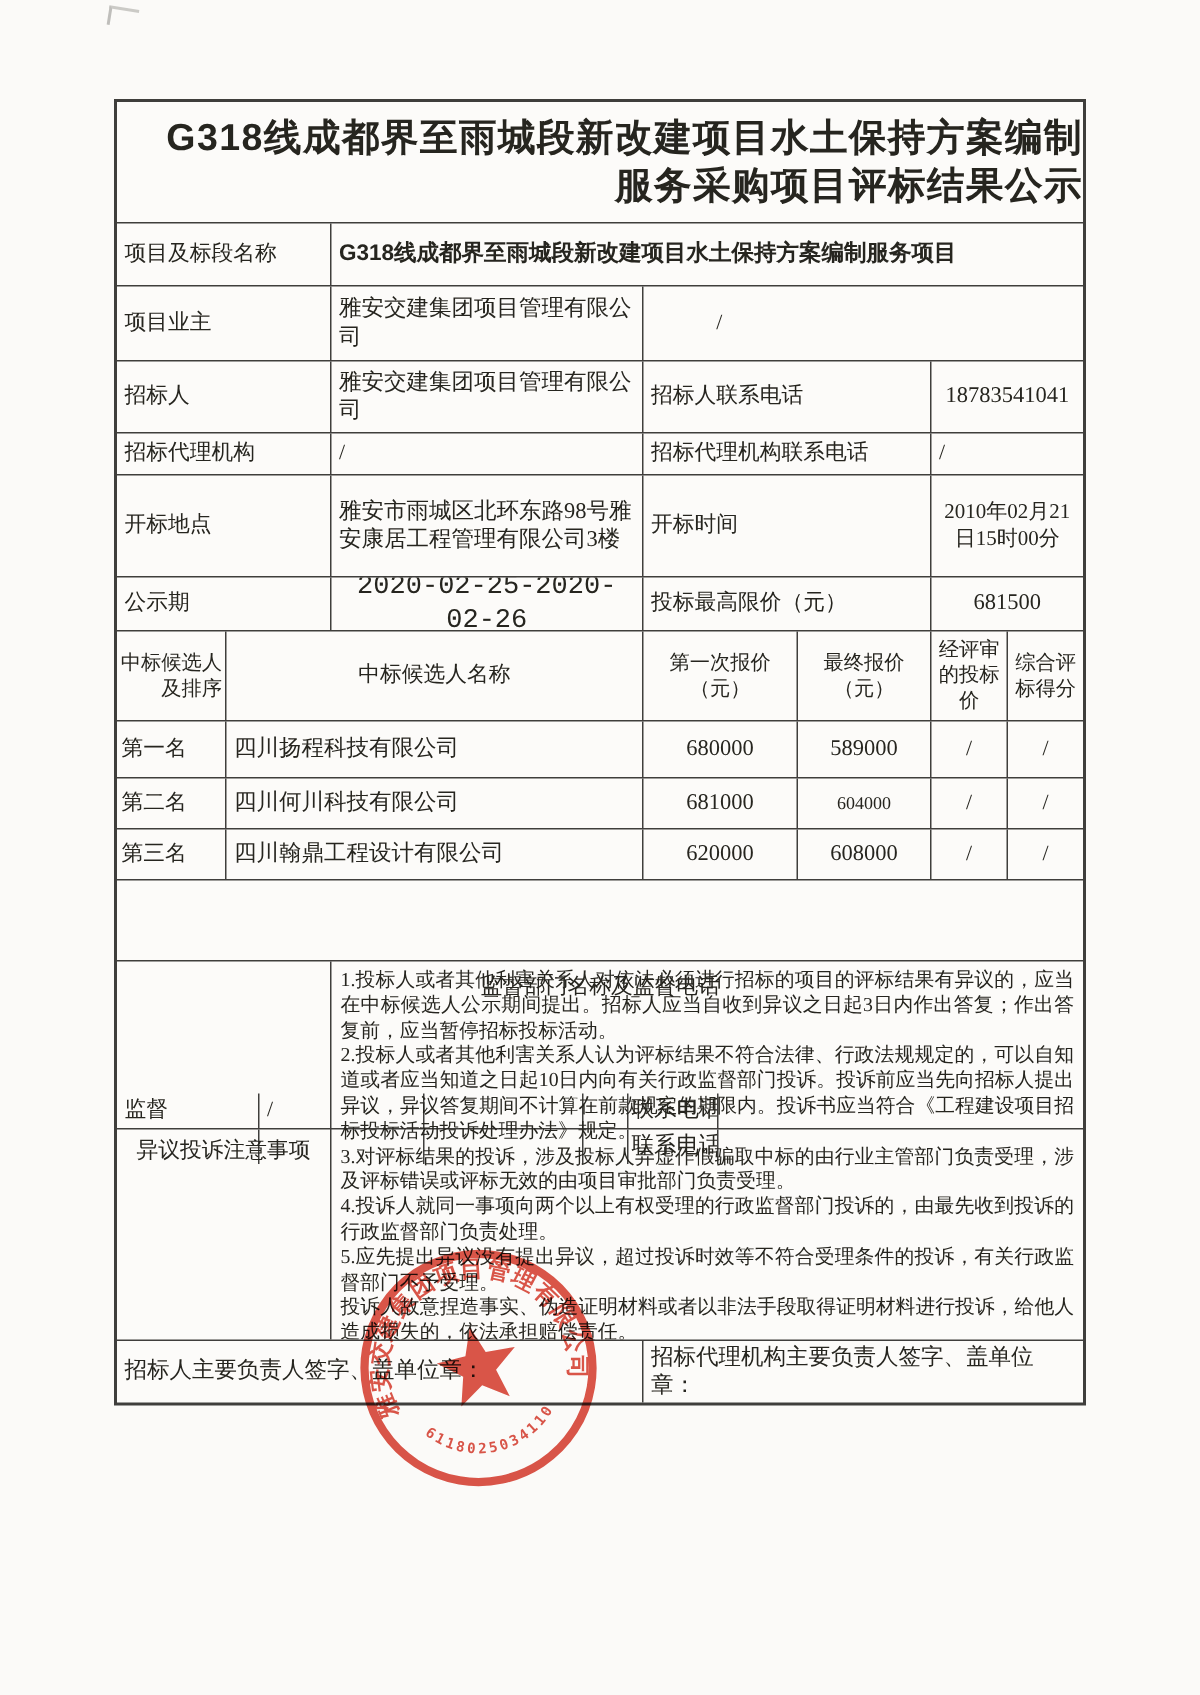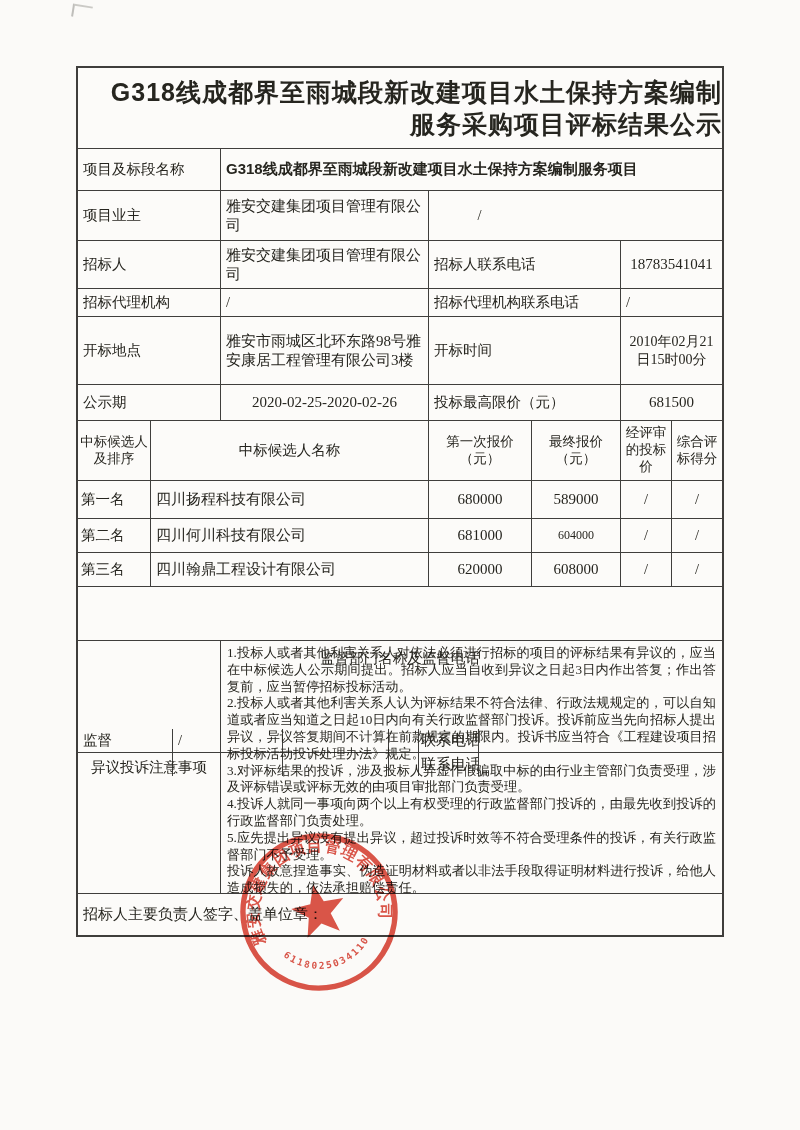--- a/index.html
+++ b/index.html
@@ -30,21 +30,21 @@
     background:#fcfbf9;
   }
   .row{display:flex;align-items:stretch;box-sizing:border-box;}
   .row + .row{border-top:1.5px solid var(--bd);}
   .c{
     box-sizing:border-box;display:flex;align-items:center;
     border-left:1.5px solid var(--bd);
     font-size:14.5px;line-height:1.25;
     padding:2px 5px;overflow:hidden;
   }
-  .c:first-child{border-left:none;}
+  .c:first-child{border-left:none;text-align:right;}
   .ctr{justify-content:center;text-align:center;}
   .hei{font-family:"Liberation Sans","DejaVu Sans",sans-serif;font-weight:bold;}
   .title-block{
     height:80px;flex-direction:column;justify-content:center;align-items:flex-end;
     display:flex;text-align:center;
   }
   .title-line{font-size:25px;font-weight:bold;line-height:32px;letter-spacing:1px;
     font-family:"Liberation Sans","DejaVu Sans",sans-serif;}
   .h42{height:42px;}.h50{height:50px;}.h48{height:48px;}.h28{height:28px;}
   .h68{height:68px;}.h36{height:36px;}.h60{height:60px;}.h38{height:38px;}
@@ -111,21 +111,21 @@
 
     <div class="row h68">
       <div class="c w142">开标地点</div>
       <div class="c w208" style="font-size:15px;">雅安市雨城区北环东路98号雅安康居工程管理有限公司3楼</div>
       <div class="c w192">开标时间</div>
       <div class="c w102 ctr" style="font-size:14px;padding:2px 4px;">2010年02月21日15时00分</div>
     </div>
 
     <div class="row h36">
       <div class="c w142">公示期</div>
-      <div class="c w208 ctr" style="font-size:15px;">2020-02-25-2020-02-26</div>
+      <div class="c w208 ctr" style="font-size:18px;font-family:Liberation Mono, monospace;">2020-02-25-2020-02-26</div>
       <div class="c w192">投标最高限价（元）</div>
       <div class="c w102 ctr" style="font-size:15px;">681500</div>
     </div>
 
     <div class="row h60">
       <div class="c w72 hdr">中标候选人及排序</div>
       <div class="c w278 hdr" style="font-size:14.5px;">中标候选人名称</div>
       <div class="c w103 hdr">第一次报价（元）</div>
       <div class="c w89 hdr">最终报价（元）</div>
       <div class="c w51 hdr">经评审的投标价</div>
@@ -188,20 +188,21 @@
         <p>2.投标人或者其他利害关系人认为评标结果不符合法律、行政法规规定的，可以自知道或者应当知道之日起10日内向有关行政监督部门投诉。投诉前应当先向招标人提出异议，异议答复期间不计算在前款规定的期限内。投诉书应当符合《工程建设项目招标投标活动投诉处理办法》规定。</p>
         <p>3.对评标结果的投诉，涉及投标人弄虚作假骗取中标的由行业主管部门负责受理，涉及评标错误或评标无效的由项目审批部门负责受理。</p>
         <p>4.投诉人就同一事项向两个以上有权受理的行政监督部门投诉的，由最先收到投诉的行政监督部门负责处理。</p>
         <p>5.应先提出异议没有提出异议，超过投诉时效等不符合受理条件的投诉，有关行政监督部门不予受理。</p>
         <p>投诉人故意捏造事实、伪造证明材料或者以非法手段取得证明材料进行投诉，给他人造成损失的，依法承担赔偿责任。</p>
       </div>
     </div>
 
     <div class="row h42b">
       <div class="c w350" style="font-size:15px;">招标人主要负责人签字、盖单位章：</div>
+      <div class="c w294" style="font-size:15px;">招标代理机构主要负责人签字、盖单位章：</div>
     </div>
 
   </div>
 
   <div class="stamp-wrap">
     <svg viewBox="0 0 210 210" width="210" height="210" xmlns="http://www.w3.org/2000/svg">
       <defs>
         <path id="arcTop" d="M 47.7 125.9 A 61 61 0 1 1 162.3 125.9" fill="none"></path>
         <path id="arcBottom" d="M 56.7 135.2 A 57 57 0 0 0 153.3 135.2" fill="none"></path>
       </defs>

